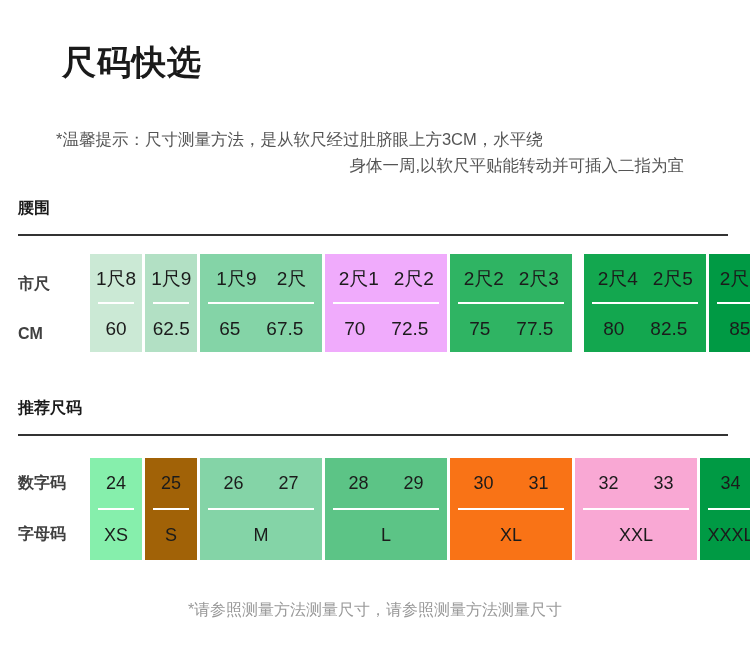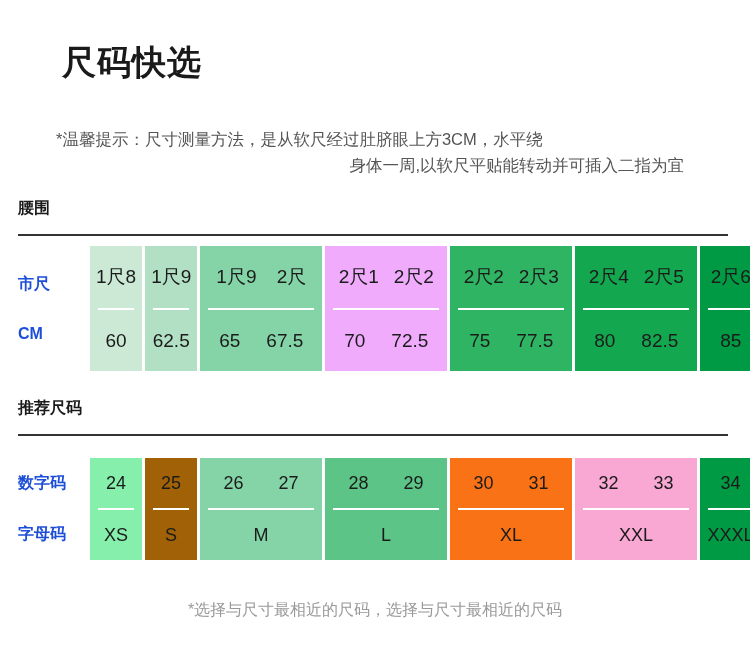--- a/index.html
+++ b/index.html
@@ -71,37 +71,37 @@
     height: 2px;
     background: #333333;
   }
 
   
   .row-label {
     position: absolute;
     left: 18px;
     font-size: 16px;
     font-weight: bold;
-    color: #1d4ed8;
+    color: #404040;
     white-space: nowrap;
   }
   .section-waist .row-label-1 { top: 76px; }
   .section-waist .row-label-2 { top: 127px; }
   .section-size  .row-label-1 { top: 75px; }
   .section-size  .row-label-2 { top: 126px; }
 
   
   .strip {
     position: absolute;
     left: 90px;
     width: 638px;
     display: flex;
     gap: 3px;
   }
-  .section-waist .strip { top: 48px; height: 125px; }
+  .section-waist .strip { top: 56px; height: 98px; }
   .section-size  .strip { top: 60px; height: 102px; }
 
   .block {
     position: relative;
     display: flex;
     flex-direction: column;
     box-sizing: border-box;
   }
   .block-cells {
     flex: 1 1 0;
@@ -200,21 +200,21 @@
           <div class="block-cells">
             <div class="cell">2尺2</div>
             <div class="cell">2尺3</div>
           </div>
           <div class="divider" style="background: rgb(255, 255, 255);"></div>
           <div class="block-cells">
             <div class="cell">75</div>
             <div class="cell">77.5</div>
           </div>
         </div>
-        <div class="block" style="background: rgb(19, 167, 79); flex: 0 0 122px;">
+        <div class="block" style="background: rgb(19, 167, 79); flex: 0 0 122px; margin-left: 9px;">
           <div class="block-cells">
             <div class="cell">2尺4</div>
             <div class="cell">2尺5</div>
           </div>
           <div class="divider" style="background: rgb(255, 255, 255);"></div>
           <div class="block-cells">
             <div class="cell">80</div>
             <div class="cell">82.5</div>
           </div>
         </div>
@@ -299,15 +299,15 @@
             <div class="cell">34</div>
           </div>
           <div class="divider" style="background: rgb(255, 255, 255);"></div>
           <div class="block-cells">
             <div class="cell">XXXL</div>
           </div>
         </div>
       </div>
   </div>
 
-  <div class="footer">*选择与尺寸最相近的尺码，选择与尺寸最相近的尺码</div>
+  <div class="footer">*请参照测量方法测量尺寸，请参照测量方法测量尺寸</div>
 
 </div>
 
 </body></html>

